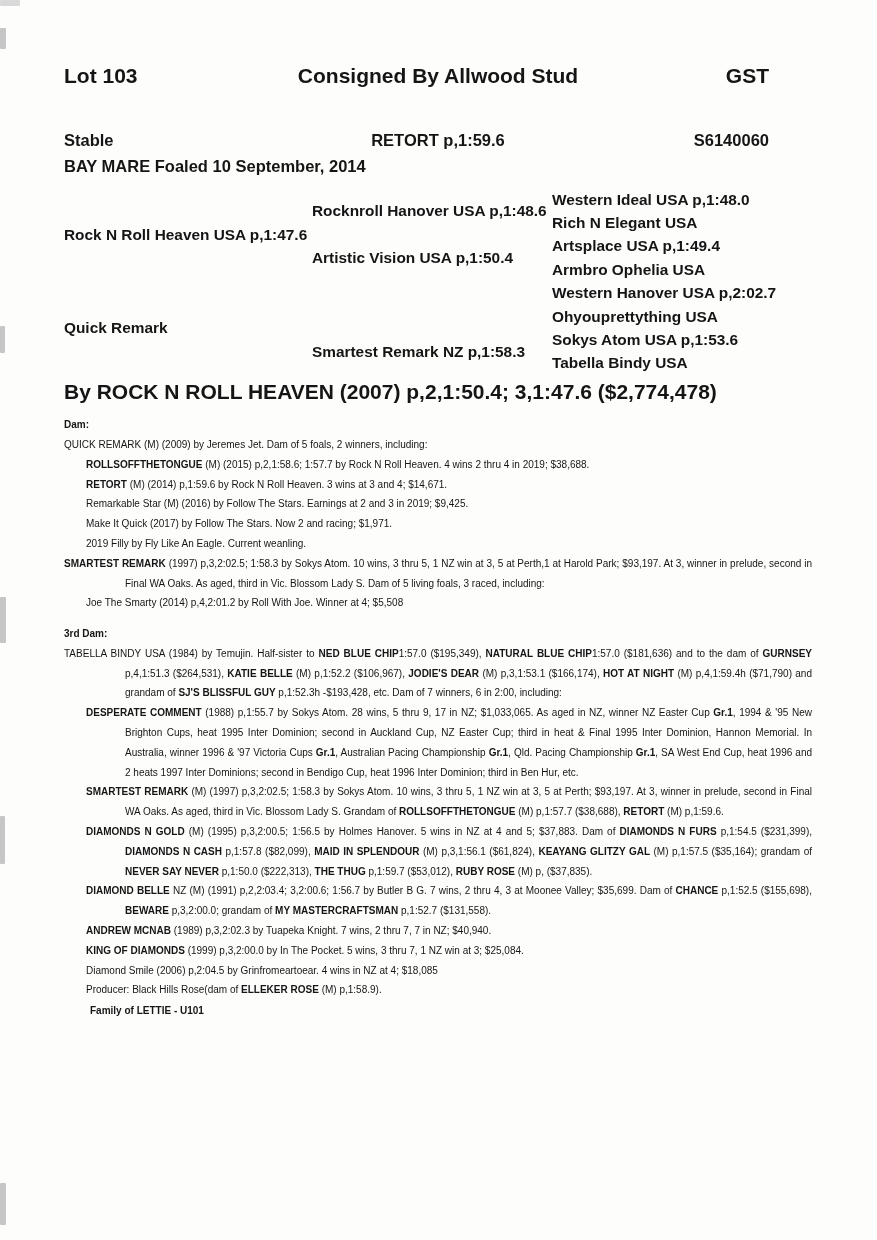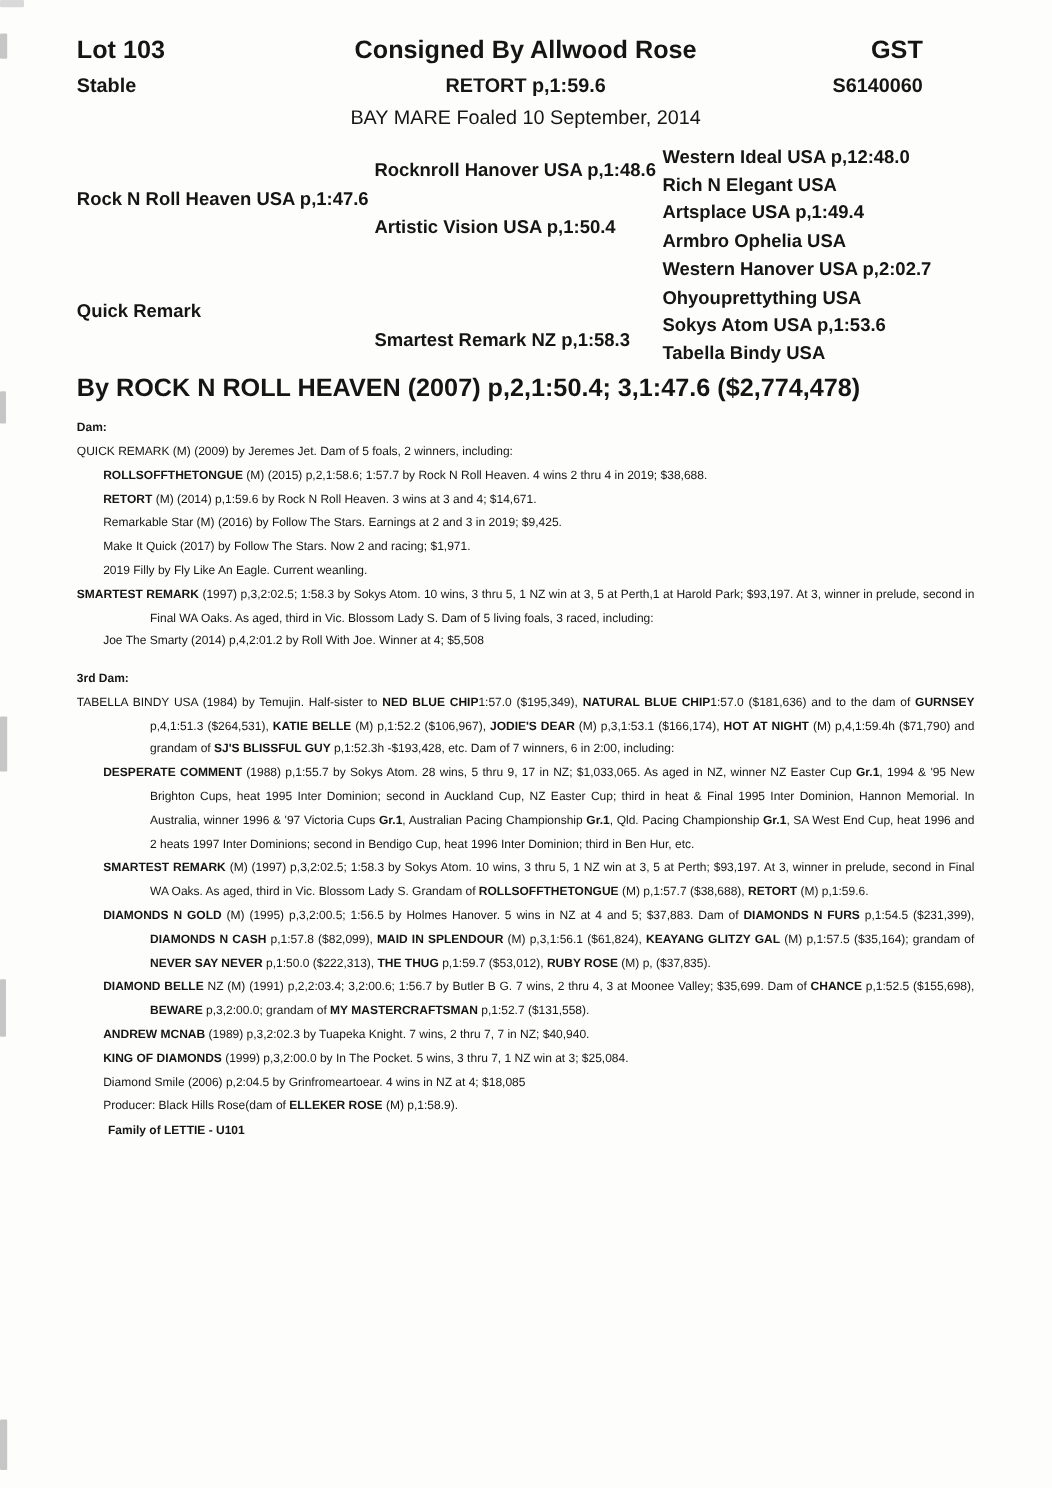--- a/index.html
+++ b/index.html
@@ -12,22 +12,22 @@
     overflow: hidden;
   }
   .page { padding: 30px 65px 0 64px; }
 
   
   .hdr-row { display: grid; grid-template-columns: 185px 1fr 185px; align-items: baseline; }
   .hdr-row.r1 { font-size: 21px; font-weight: bold; margin-bottom: 9px; }
   .hdr-row.r2 { font-size: 16.5px; font-weight: bold; margin-bottom: 7px; }
   .hdr-left  { text-align: left; }
   .hdr-center{ text-align: center; }
-  .hdr-right { text-align: right; padding-right: 43px; }
-  .hdr-foaled { text-align: center; font-size: 16.5px; font-weight: normal; }
+  .hdr-right { text-align: right; padding-right: 43px; margin-top: 34px; }
+  .hdr-foaled { font-size: 16.5px; font-weight: bold; }
 
   
   .pedigree {
     display: grid;
     grid-template-columns: 248px 240px 1fr;
     grid-auto-rows: 23.4px;
     margin-top: 12px;
     font-weight: bold;
     font-size: 15.4px;
   }
@@ -62,38 +62,38 @@
 <div class="scan-mark m2"></div>
 <div class="scan-mark m3"></div>
 <div class="scan-mark m4"></div>
 <div class="scan-mark m5"></div>
 
 <div class="page">
 
   <div class="header">
     <div class="hdr-row r1">
       <div class="hdr-left">Lot 103</div>
-      <div class="hdr-center">Consigned By Allwood Rose</div>
+      <div class="hdr-center">Consigned By Allwood Stud</div>
       <div class="hdr-right">GST</div>
     </div>
     <div class="hdr-row r2">
       <div class="hdr-left">Stable</div>
       <div class="hdr-center">RETORT p,1:59.6</div>
       <div class="hdr-right">S6140060</div>
     </div>
     <div class="hdr-foaled">BAY MARE Foaled 10 September, 2014</div>
   </div>
 
   <div class="pedigree">
       <div class="ped-name" style="grid-area: 1 / 1 / span 4;">Rock N Roll Heaven USA p,1:47.6</div>
       <div class="ped-name" style="grid-area: 5 / 1 / span 4;">Quick Remark</div>
       <div class="ped-name" style="grid-area: 1 / 2 / span 2; text-align: center;">Rocknroll Hanover USA p,1:48.6</div>
       <div class="ped-name" style="grid-area: 3 / 2 / span 2;">Artistic Vision USA p,1:50.4</div>
       <div class="ped-name" style="grid-area: 7 / 2 / span 2;">Smartest Remark NZ p,1:58.3</div>
-      <div class="ped-name" style="grid-area: 1 / 3 / span 1;">Western Ideal USA p,12:48.0</div>
+      <div class="ped-name" style="grid-area: 1 / 3 / span 1;">Western Ideal USA p,1:48.0</div>
       <div class="ped-name" style="grid-area: 2 / 3 / span 1;">Rich N Elegant USA</div>
       <div class="ped-name" style="grid-area: 3 / 3 / span 1;">Artsplace USA p,1:49.4</div>
       <div class="ped-name" style="grid-area: 4 / 3 / span 1;">Armbro Ophelia USA</div>
       <div class="ped-name" style="grid-area: 5 / 3 / span 1;">Western Hanover USA p,2:02.7</div>
       <div class="ped-name" style="grid-area: 6 / 3 / span 1;">Ohyouprettything USA</div>
       <div class="ped-name" style="grid-area: 7 / 3 / span 1;">Sokys Atom USA p,1:53.6</div>
       <div class="ped-name" style="grid-area: 8 / 3 / span 1;">Tabella Bindy USA</div>
     </div>
 
   <div class="by-line">By ROCK N ROLL HEAVEN (2007) p,2,1:50.4; 3,1:47.6 ($2,774,478)</div>

